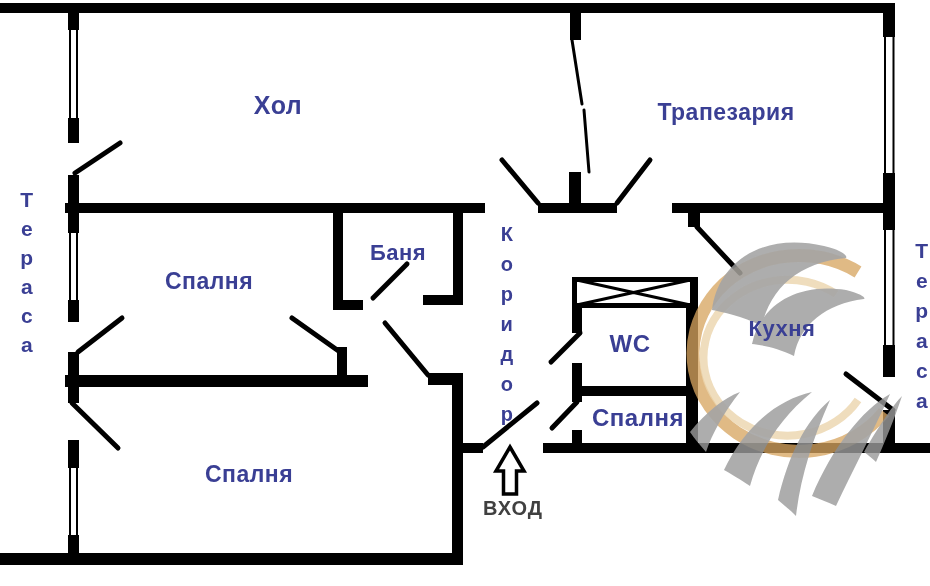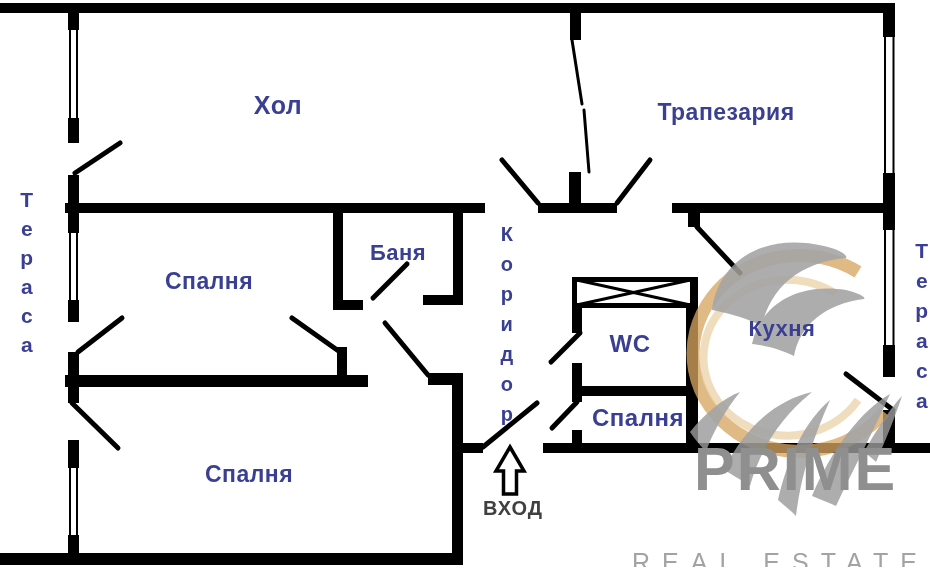--- a/index.html
+++ b/index.html
@@ -161,16 +161,14 @@
 с
 а</div>
   <div class="room-label vertical lbl-terrace-right">Т
 е
 р
 а
 с
 а</div>
   <div class="room-label lbl-entrance">ВХОД</div>
 
-  <div class="wm-text">PRIME</div>
-  <div class="wm-tagline">REAL ESTATE</div>
 
 </div>
 
 </body></html>

